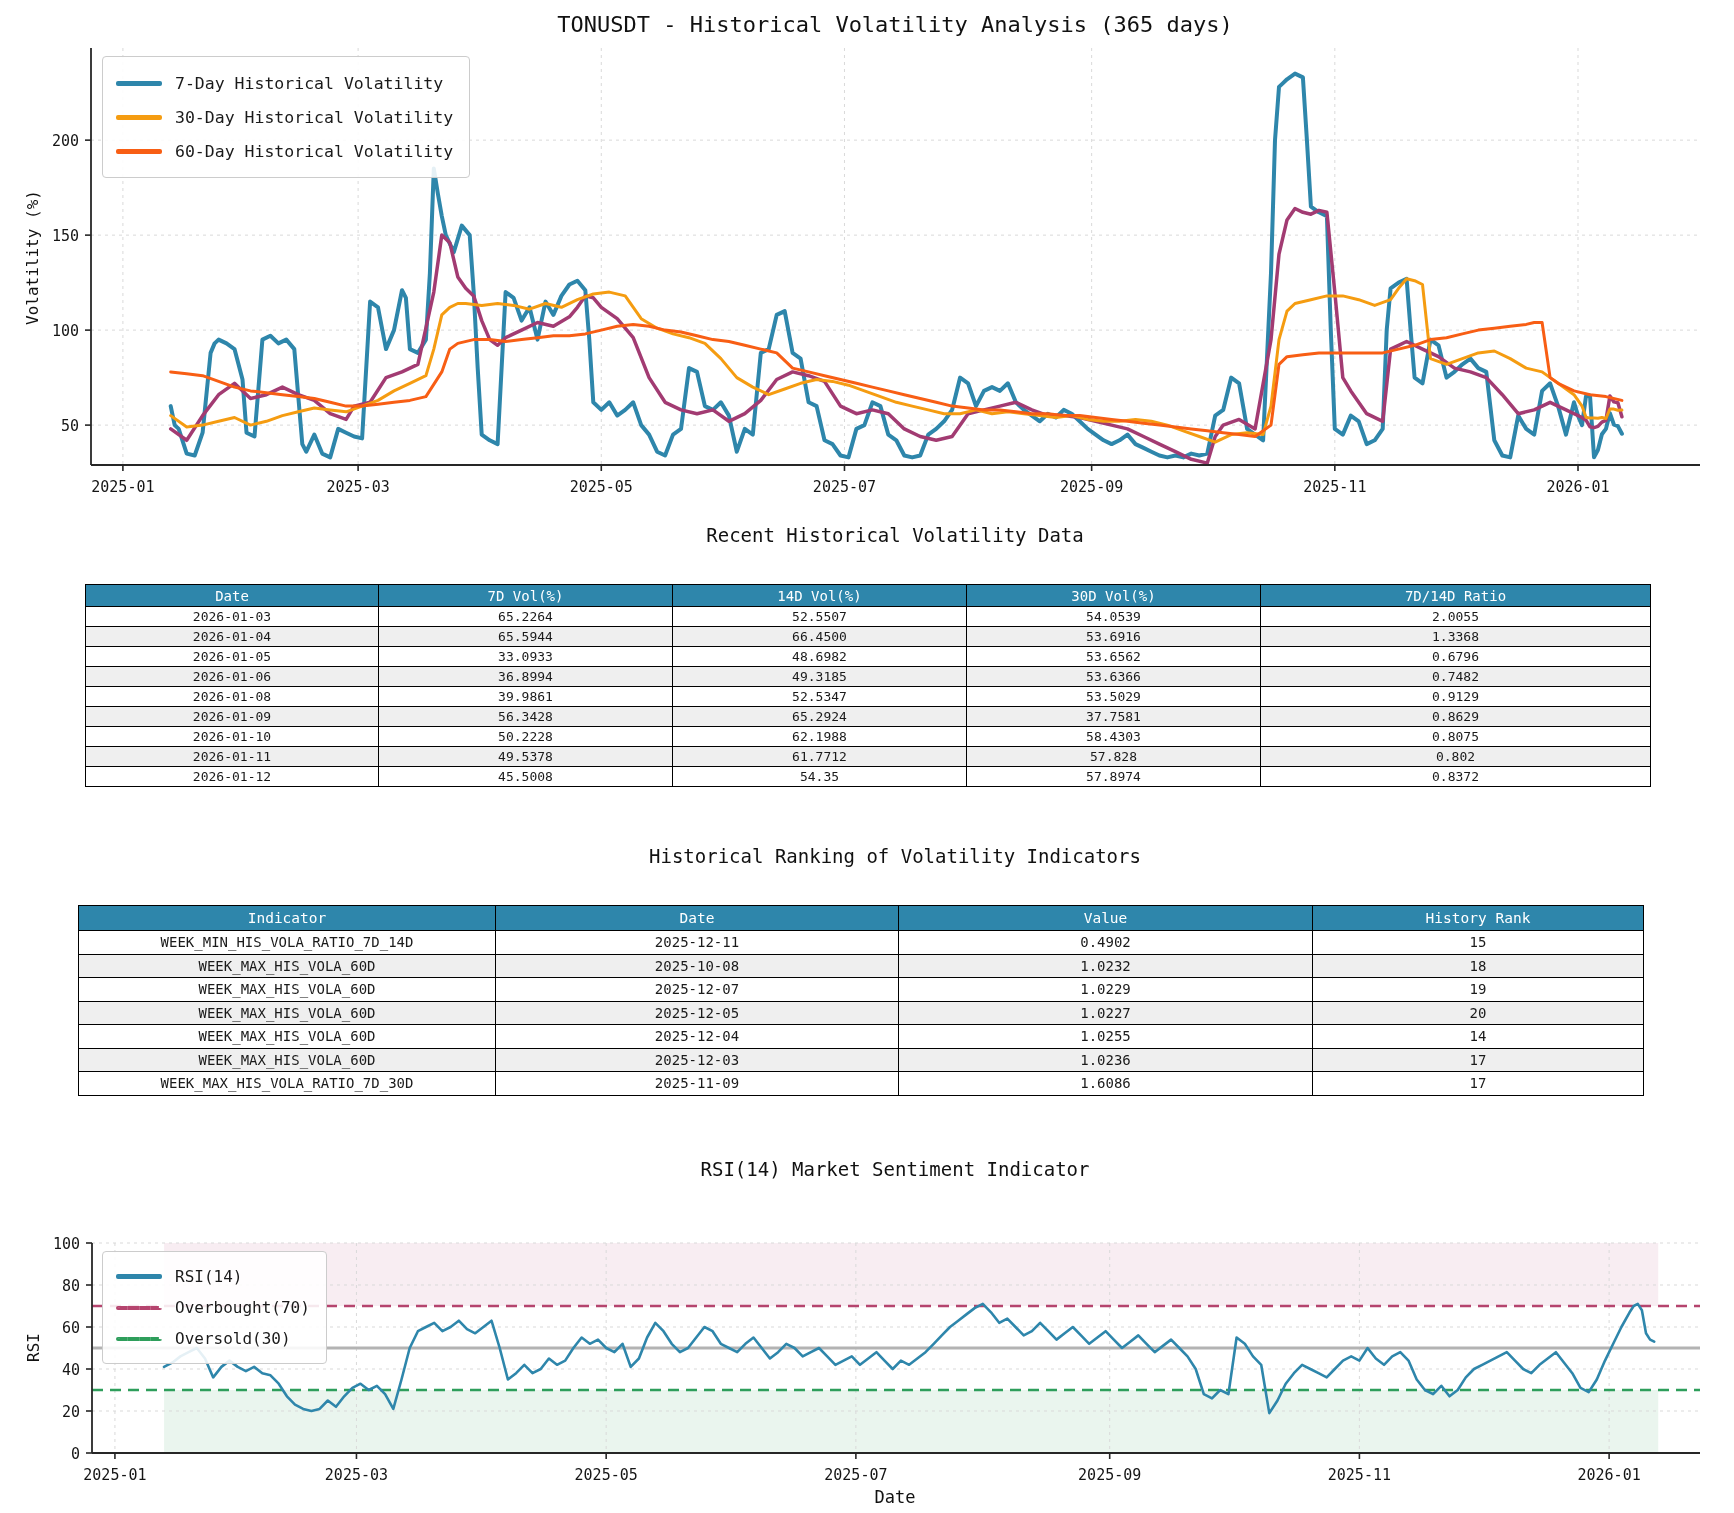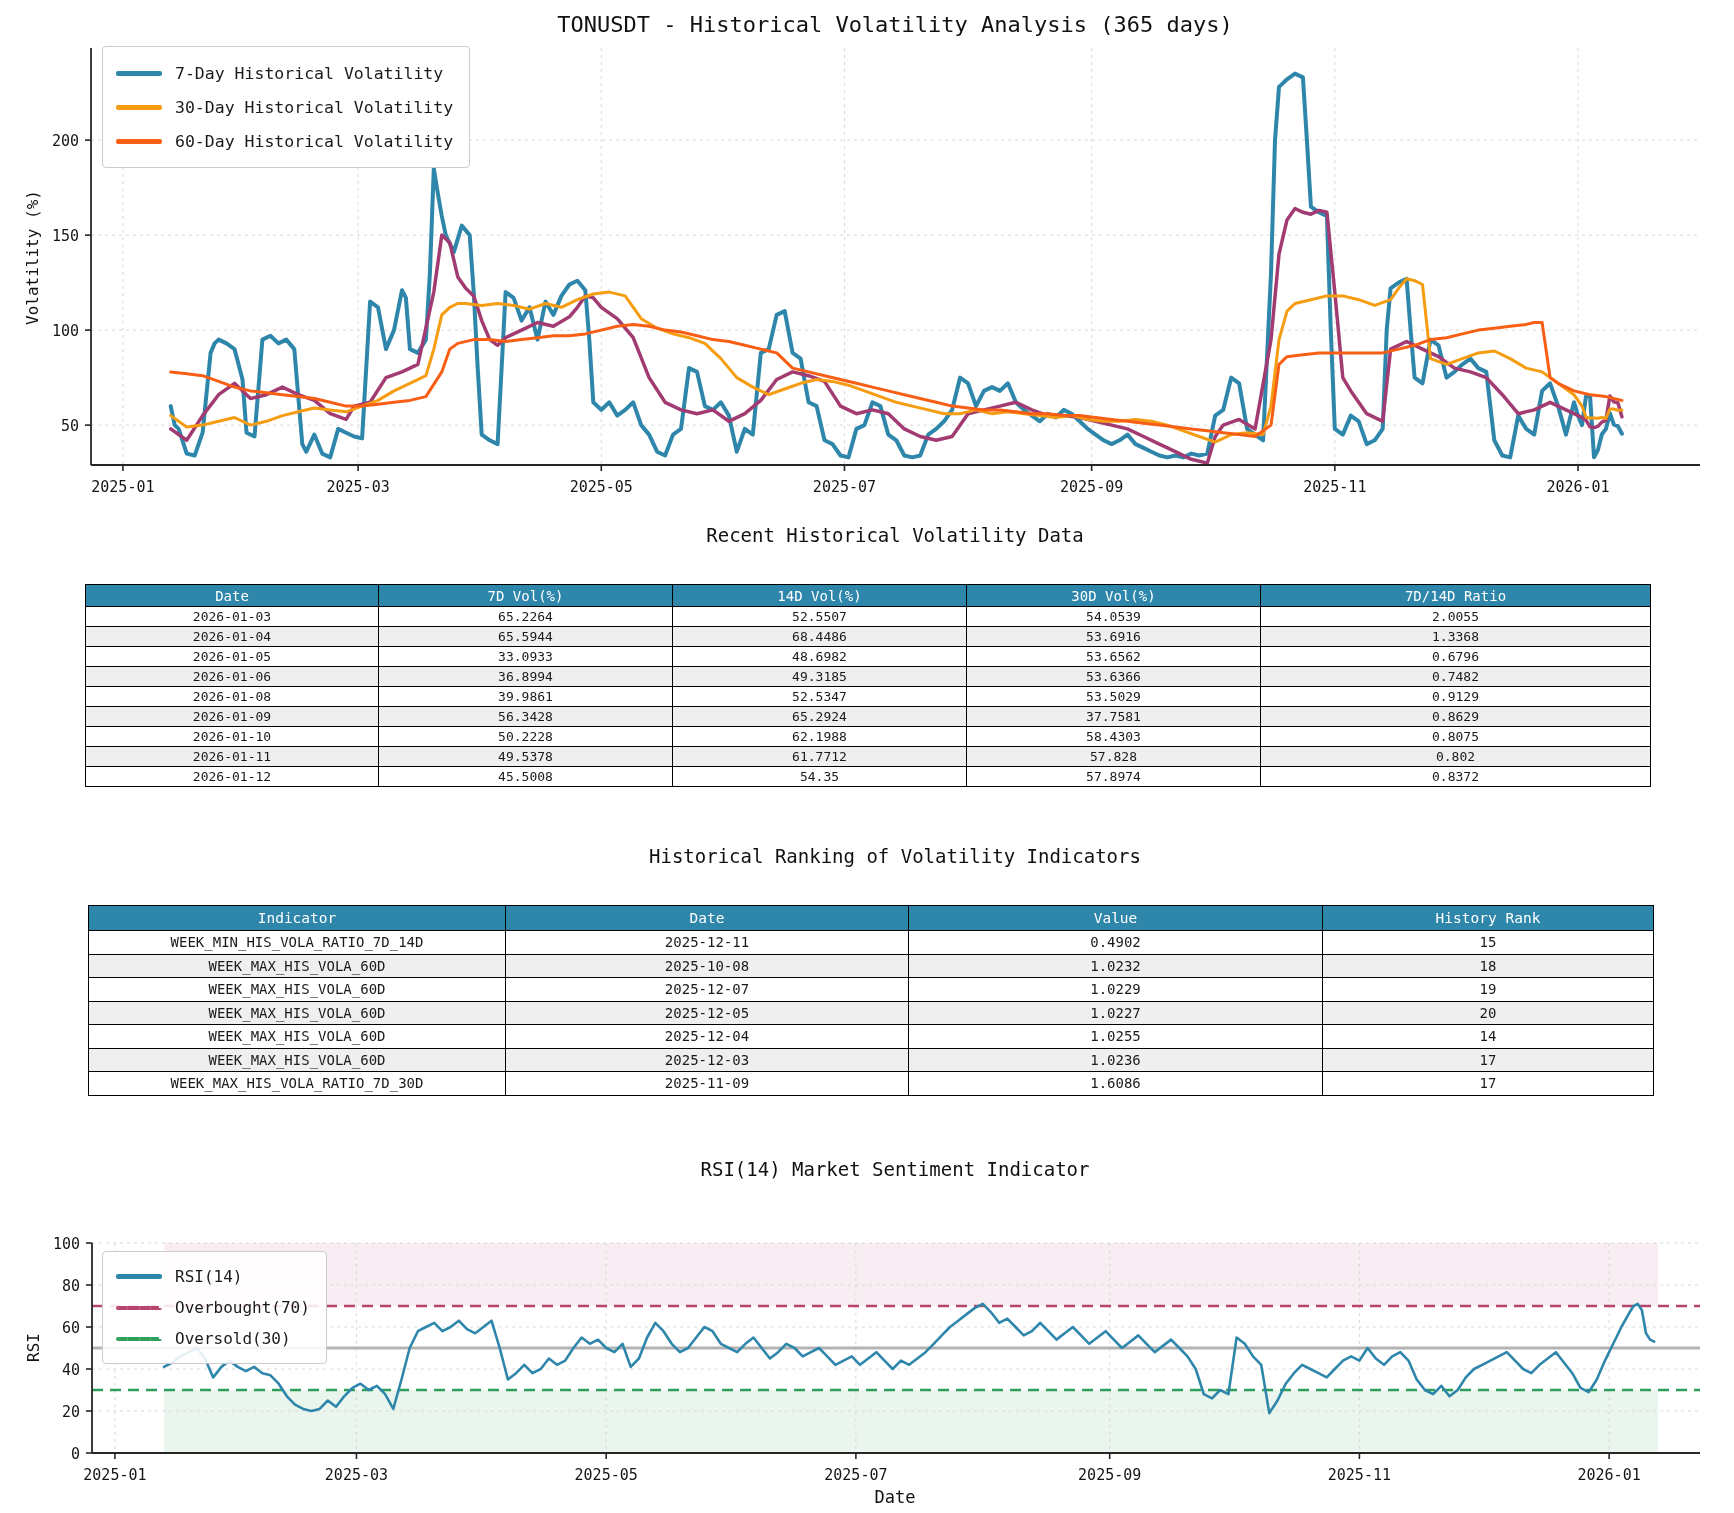--- a/index.html
+++ b/index.html
@@ -125,21 +125,21 @@
       <line x1="86" x2="92" y1="1285" y2="1285" stroke="#262626" stroke-width="1.6"></line>
       <text x="80" y="1290.5" text-anchor="end" class="tick">80</text>
       <line x1="86" x2="92" y1="1243" y2="1243" stroke="#262626" stroke-width="1.6"></line>
       <text x="80" y="1248.5" text-anchor="end" class="tick">100</text>
     </svg>
 
   <div class="overlay chart-title" style="left:0;top:12px;width:1790px;">TONUSDT - Historical Volatility Analysis (365 days)</div>
   <div class="overlay ylab" style="left:-58px;top:248px;width:180px;text-align:center;">Volatility (%)</div>
   <div class="overlay sub-title" style="left:0;top:524px;width:1790px;">Recent Historical Volatility Data</div>
 
-  <div class="overlay legend" id="vol-legend" style="left:102px;top:46px;text-align:center;">
+  <div class="overlay legend" id="vol-legend" style="left:102px;top:56px;text-align:center;">
       <div class="item">
         <span class="swatch" style="background: rgb(46, 134, 171);"></span>
         <span class="lab">7-Day Historical Volatility</span>
       </div>
       <div class="item">
         <span class="swatch" style="background: rgb(245, 156, 17);"></span>
         <span class="lab">30-Day Historical Volatility</span>
       </div>
       <div class="item">
         <span class="swatch" style="background: rgb(248, 94, 20);"></span>
@@ -168,21 +168,21 @@
         <tr>
           <td>2026-01-03</td>
           <td>65.2264</td>
           <td>52.5507</td>
           <td>54.0539</td>
           <td>2.0055</td>
         </tr>
         <tr>
           <td>2026-01-04</td>
           <td>65.5944</td>
-          <td>68.4486</td>
+          <td>66.4500</td>
           <td>53.6916</td>
           <td>1.3368</td>
         </tr>
         <tr>
           <td>2026-01-05</td>
           <td>33.0933</td>
           <td>48.6982</td>
           <td>53.6562</td>
           <td>0.6796</td>
         </tr>
@@ -226,21 +226,21 @@
           <td>45.5008</td>
           <td>54.35</td>
           <td>57.8974</td>
           <td>0.8372</td>
         </tr>
       </tbody>
   </table>
 
   <div class="overlay sub-title" style="left:0;top:845px;width:1790px;">Historical Ranking of Volatility Indicators</div>
 
-  <table class="dtab overlay" id="ranking-table" style="left:88px;top:905px;padding-left:28px;">
+  <table class="dtab overlay" id="ranking-table" style="left:78px;top:905px;padding-left:28px;">
     <colgroup>
       <col style="width:417px">
         <col style="width:403px">
         <col style="width:414px">
         <col style="width:331px">
     </colgroup>
     <thead>
         <tr>
           <th>Indicator</th>
           <th>Date</th>

